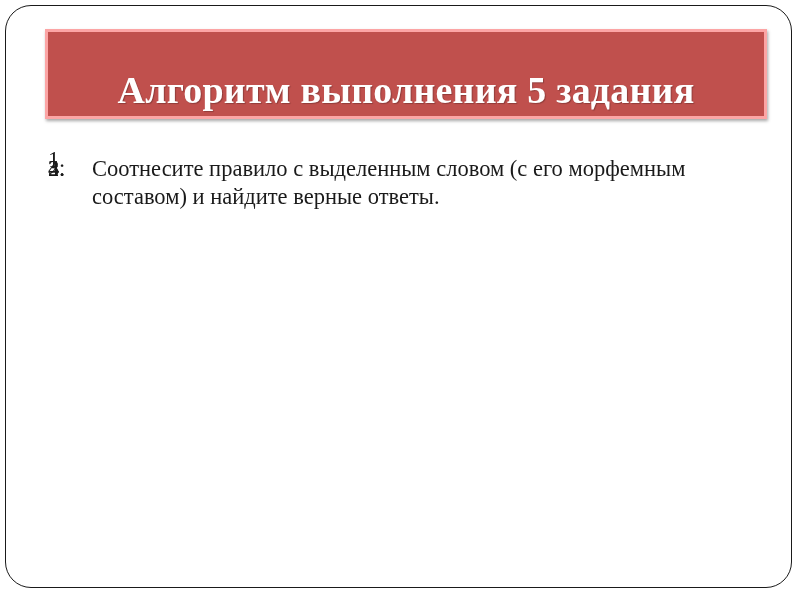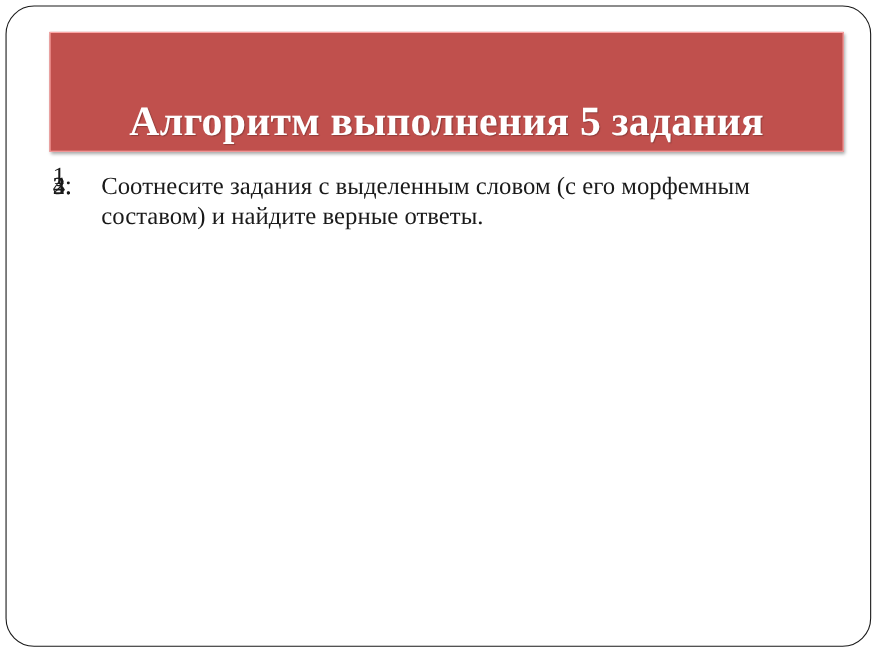--- a/index.html
+++ b/index.html
@@ -19,24 +19,24 @@
       border: 1.5px solid #1a1a1a;
       border-radius: 26px;
       background: #ffffff;
       box-sizing: border-box;
     }
     .title-banner {
       position: absolute;
       left: 39px;
       top: 23px;
       width: 722px;
-      height: 109px;
+      height: 90px;
       background: #c0504d;
       box-shadow: 1px 2px 3px rgba(0,0,0,0.35);
-      border: 1px solid #fca5a5;
+      border: 3px solid #fca5a5;
       box-sizing: border-box;
       padding-left: 32px;
     }
     .title-text {
       position: absolute;
       left: 0;
       right: 0;
       bottom: 4px;
       text-align: center;
       font-family: "Liberation Serif", "DejaVu Serif", serif;
@@ -85,15 +85,15 @@
     <span class="step-number">1.</span>
   </li>
   <li class="step">
     <span class="step-number">2.</span>
   </li>
   <li class="step">
     <span class="step-number">3.</span>
   </li>
   <li class="step">
     <span class="step-number">4.</span>
-    <span class="step-text">Соотнесите задания с выделенным словом (с его морфемным составом) и найдите верные ответы.</span>
+    <span class="step-text">Соотнесите правило с выделенным словом (с его морфемным составом) и найдите верные ответы.</span>
   </li>
 </ol>
 
 </body></html>

